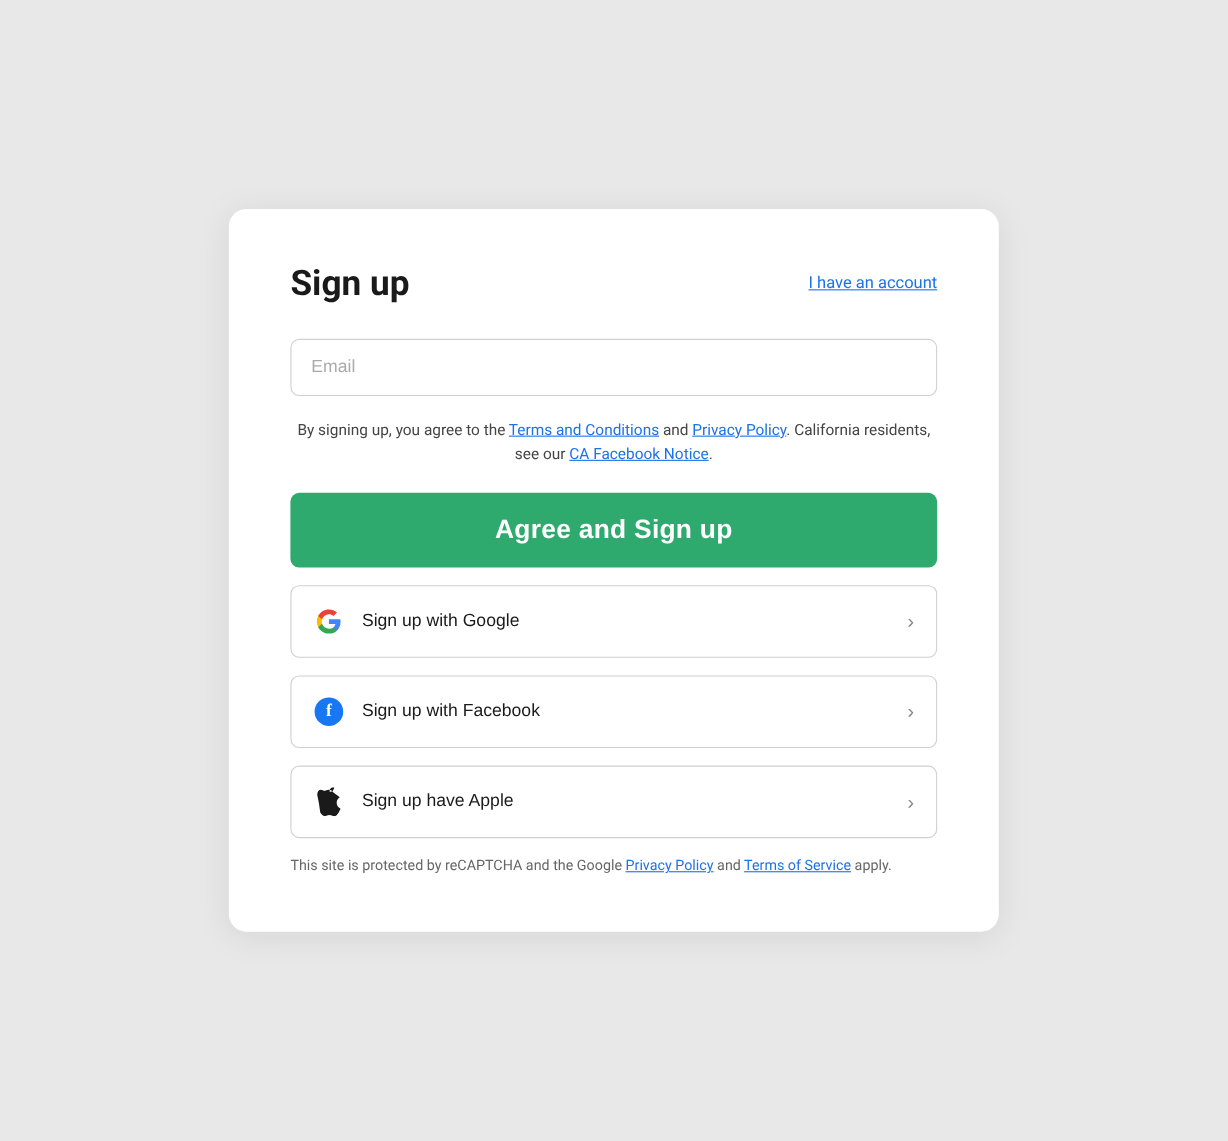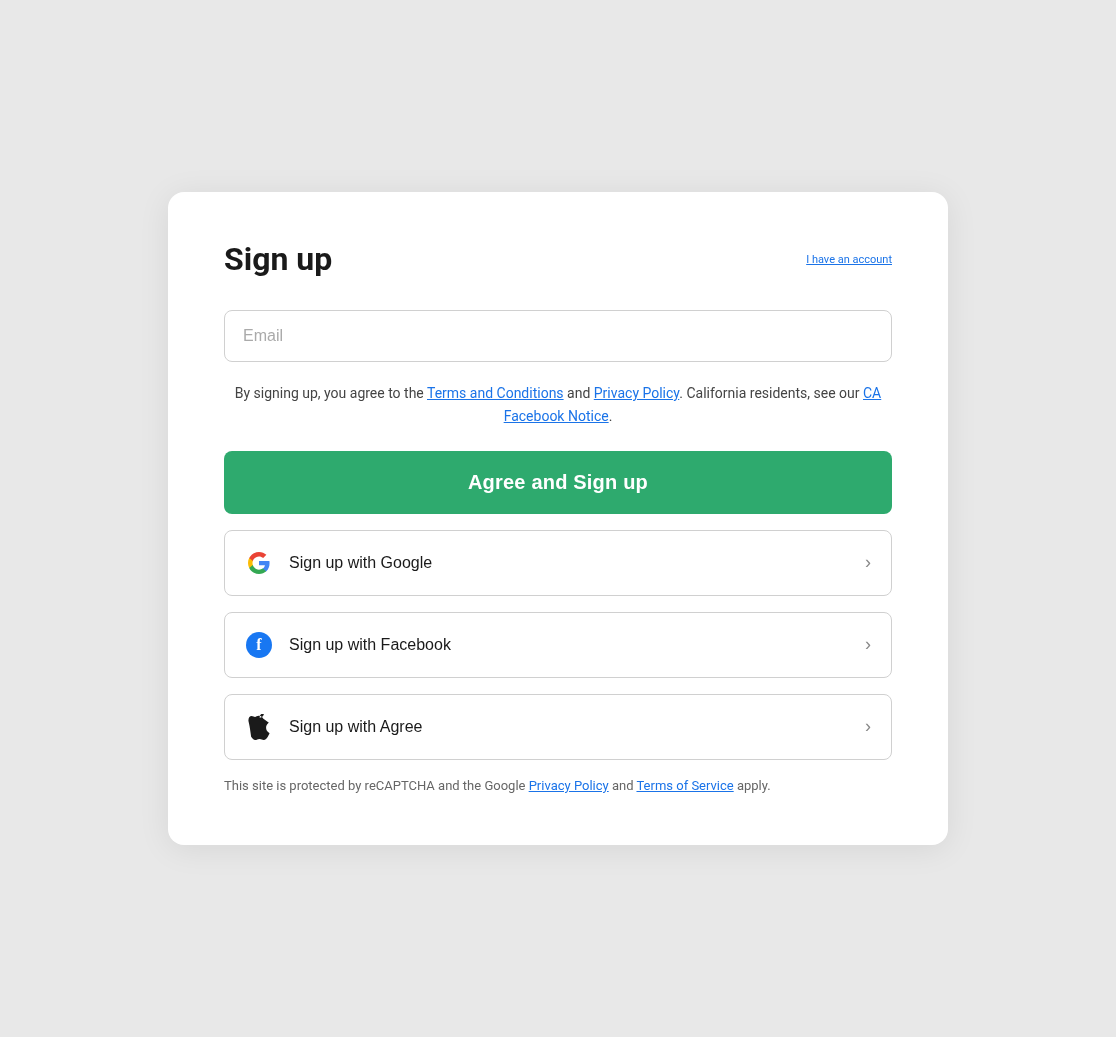--- a/index.html
+++ b/index.html
@@ -10,41 +10,41 @@
       display: flex;
       align-items: center;
       justify-content: center;
       font-family: -apple-system, BlinkMacSystemFont, 'Segoe UI', Roboto, Oxygen, sans-serif;
     }
 
     .card {
       background: #ffffff;
       border-radius: 16px;
       padding: 48px 56px 48px 56px;
-      width: 780px;
+      width: 700px;
       box-shadow: 0 4px 32px rgba(0,0,0,0.08);
     }
 
     .header {
       display: flex;
       align-items: center;
       justify-content: space-between;
       margin-bottom: 32px;
     }
 
     .title {
       font-size: 32px;
       font-weight: 700;
       color: #1a1a1a;
     }
 
     .have-account-link {
       color: #1a73e8;
       text-decoration: underline;
-      font-size: 11px;
+      font-size: 15px;
       cursor: pointer;
     }
 
     .email-input {
       width: 100%;
       padding: 16px 18px;
       border: 1.5px solid #d0d0d0;
       border-radius: 8px;
       font-size: 16px;
       color: #333;
@@ -68,21 +68,21 @@
       color: #1a73e8;
       text-decoration: underline;
       cursor: pointer;
     }
 
     .agree-btn {
       width: 100%;
       padding: 20px;
       background: #2eaa6e;
       color: #ffffff;
-      font-size: 20px;
+      font-size: 24px;
       font-weight: 600;
       border: none;
       border-radius: 8px;
       cursor: pointer;
       margin-bottom: 16px;
       letter-spacing: 0.01em;
     }
 
     .social-btn {
       width: 100%;
@@ -196,21 +196,21 @@
     <span>Sign up with Facebook</span>
     <span class="chevron">›</span>
   </button>
 
   <button class="social-btn">
     <span class="social-icon">
       <svg width="22" height="26" viewBox="0 0 814 1000" xmlns="http://www.w3.org/2000/svg">
         <path d="M788.1 340.9c-5.8 4.5-108.2 62.2-108.2 190.5 0 148.4 130.3 200.9 134.2 202.2-.6 3.2-20.7 71.9-68.7 141.9-42.8 61.6-87.5 123.1-155.5 123.1s-85.5-39.5-164-39.5c-76 0-103.7 40.8-165.9 40.8s-105-57.8-155.5-127.4C46 376 0 306.6 0 237.8c0-107.3 62.2-164.3 119.7-164.3 57.8 0 99.2 38.8 133.7 38.8 32.6 0 83.5-41.4 148.4-41.4 21.5 0 108.2 2.7 162.8 104.4zM554.1 88.4c25.3-29.9 43.5-71.9 43.5-113.9 0-5.8-.6-11.6-1.3-17.4-41.4 1.3-89.9 27.3-120.4 62.3-22.1 24.7-42.8 66.7-42.8 109.3 0 6.4 1.3 12.8 1.9 14.7 2.6.6 6.5 1.3 10.4 1.3 37.5 0 83.5-24.7 108.7-56.3z" fill="#1a1a1a"></path>
       </svg>
     </span>
-    <span>Sign up with Agree</span>
+    <span>Sign up have Apple</span>
     <span class="chevron">›</span>
   </button>
 
   
   <div class="footer-text">
     <p>
       <span>This site is protected by reCAPTCHA and the Google </span><a>Privacy Policy</a><span> and </span><a>Terms of Service</a><span> apply.</span>
     </p>
   </div>
 

